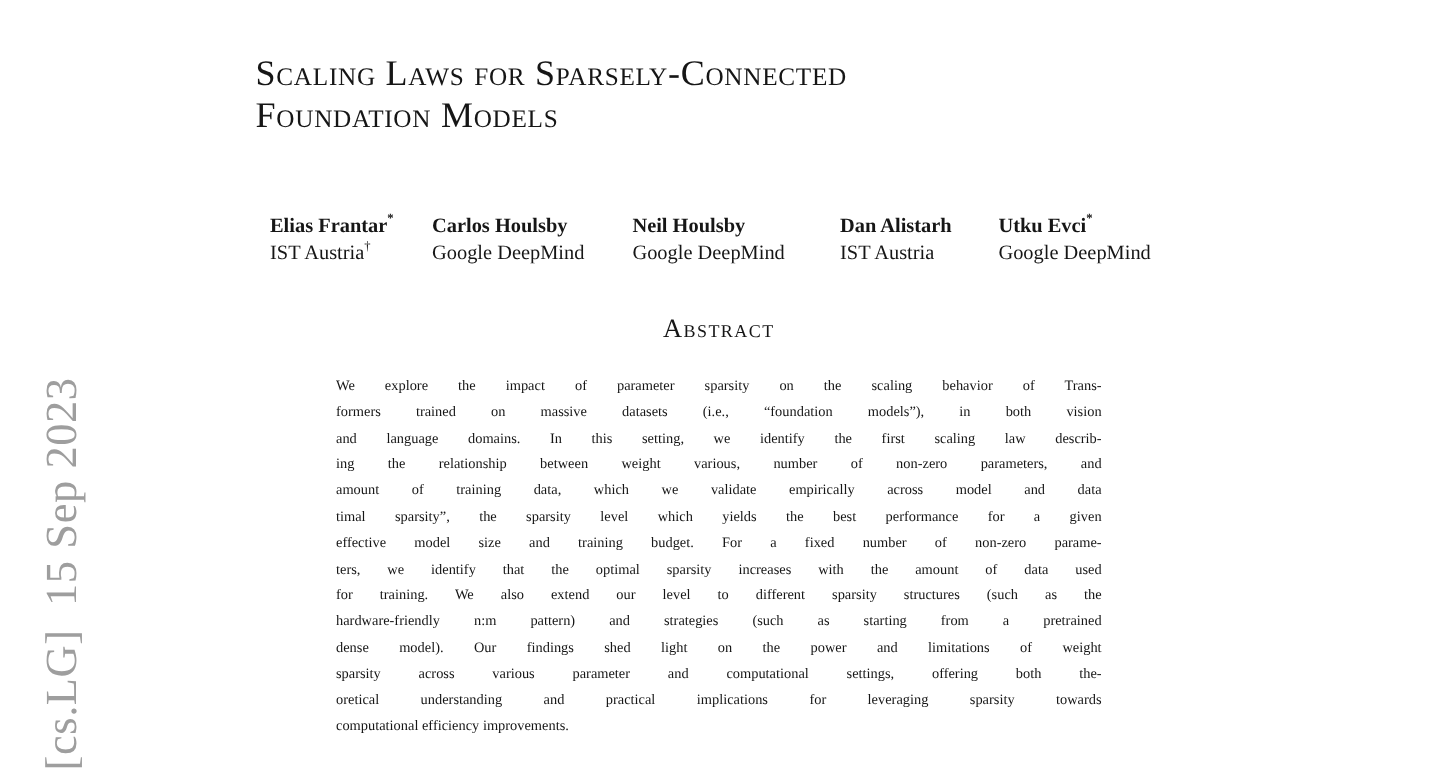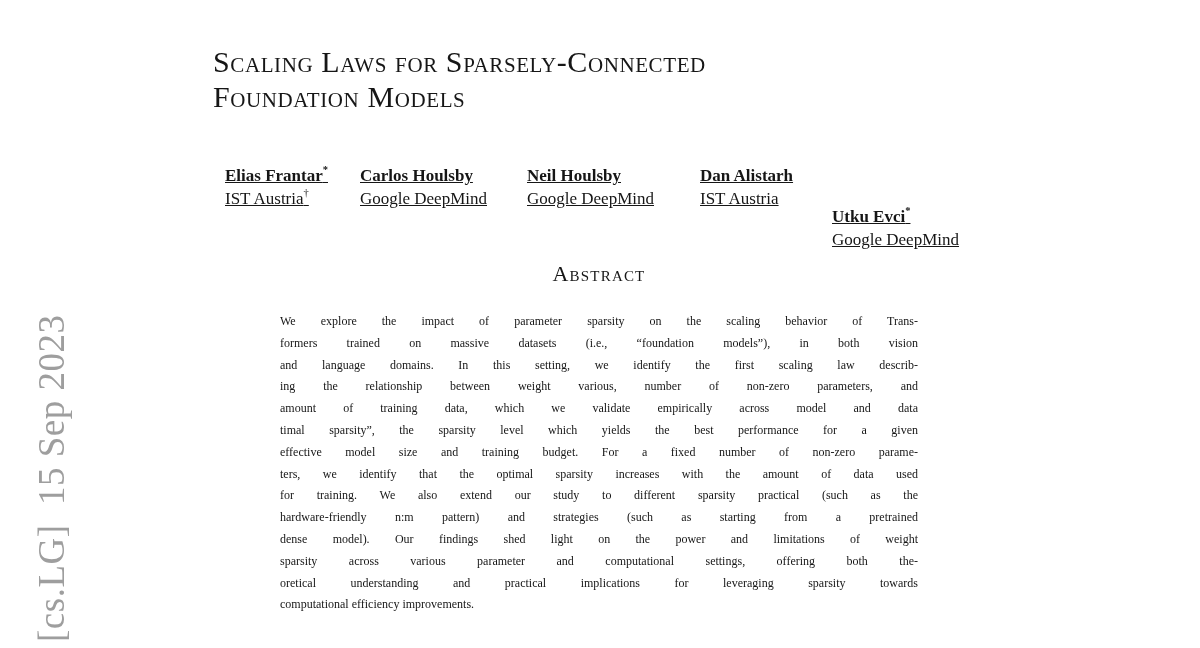--- a/index.html
+++ b/index.html
@@ -30,39 +30,38 @@
     letter-spacing: 0.6px;
     font-weight: normal;
   }
   .authors {
     position: absolute;
     top: 160px; left: 0;
     width: 1200px; height: 50px;
   }
   .author-col {
     position: absolute;
-    top: 4px;
+    top: 16px;
     font-size: 17px;
     line-height: 23px;
     white-space: nowrap;
-    text-decoration: underline;
   }
   .author-col .name { font-weight: bold; }
   .author-col .affil { font-weight: normal; }
   .author-col sup {
     font-size: 10.5px;
     line-height: 0;
     position: relative;
     top: -1px;
   }
   .col-1 { left: 225px; }
   .col-2 { left: 360px; }
   .col-3 { left: 527px; }
   .col-4 { left: 700px; }
-  .col-5 { left: 832px; margin-top: 41px; }
+  .col-5 { left: 832px; }
   .abstract-heading {
     position: absolute;
     left: 280px; top: 261px;
     width: 638px;
     text-align: center;
     font-size: 22px;
     font-variant: small-caps;
     letter-spacing: 1.2px;
     font-weight: normal;
   }
@@ -129,21 +128,21 @@
 
   <div class="abstract-body">
     <div class="aline">We explore the impact of parameter sparsity on the scaling behavior of Trans-</div>
     <div class="aline">formers trained on massive datasets (i.e., “foundation models”), in both vision</div>
     <div class="aline">and language domains. In this setting, we identify the first scaling law describ-</div>
     <div class="aline">ing the relationship between weight various, number of non-zero parameters, and</div>
     <div class="aline">amount of training data, which we validate empirically across model and data</div>
     <div class="aline">timal sparsity”, the sparsity level which yields the best performance for a given</div>
     <div class="aline">effective model size and training budget. For a fixed number of non-zero parame-</div>
     <div class="aline">ters, we identify that the optimal sparsity increases with the amount of data used</div>
-    <div class="aline">for training. We also extend our study to different sparsity practical (such as the</div>
+    <div class="aline">for training. We also extend our level to different sparsity structures (such as the</div>
     <div class="aline">hardware-friendly n:m pattern) and strategies (such as starting from a pretrained</div>
     <div class="aline">dense model). Our findings shed light on the power and limitations of weight</div>
     <div class="aline">sparsity across various parameter and computational settings, offering both the-</div>
     <div class="aline">oretical understanding and practical implications for leveraging sparsity towards</div>
     <div class="aline">computational efficiency improvements.</div>
   </div>
 
   <div class="arxiv-watermark">[cs.LG]  15 Sep 2023</div>
 
 </div>

